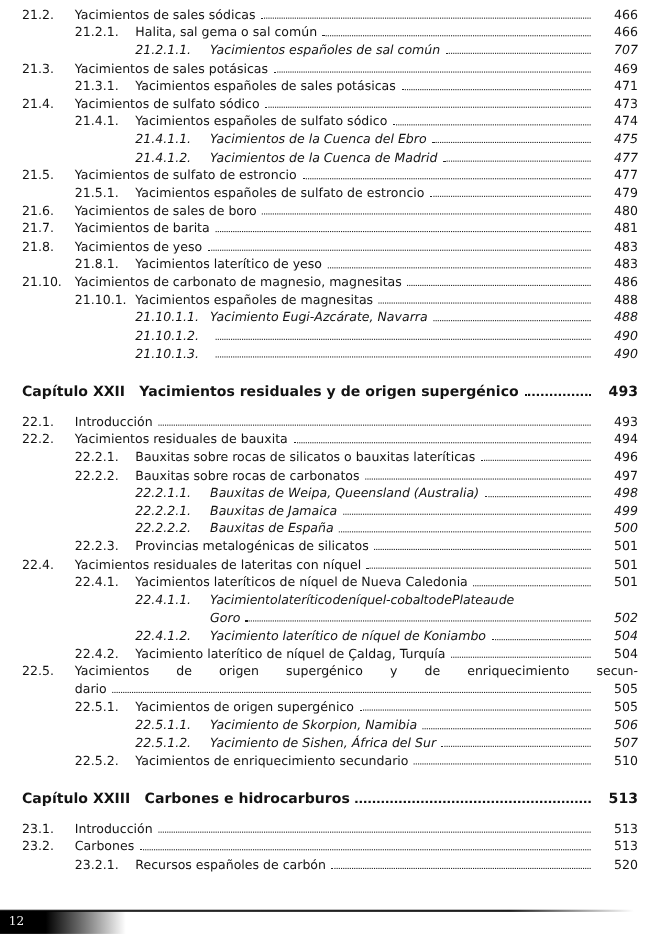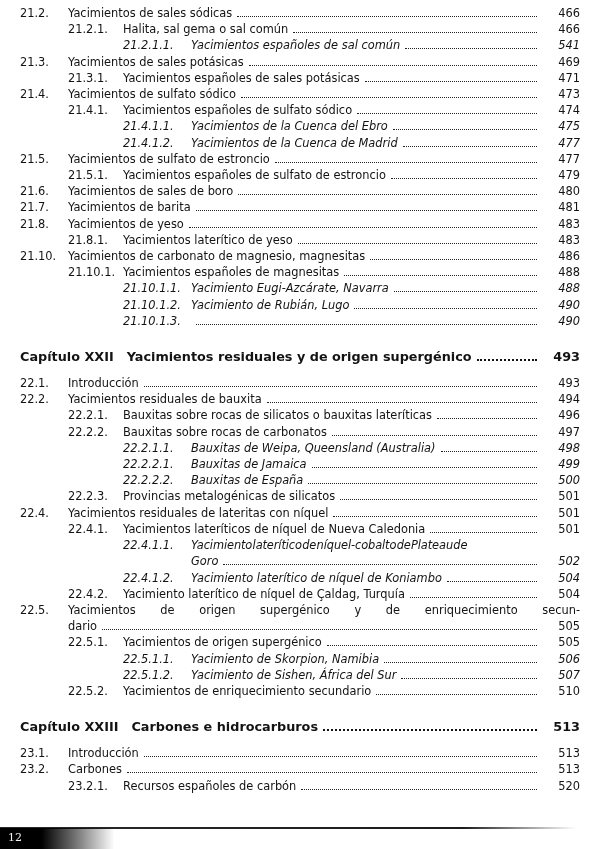--- a/index.html
+++ b/index.html
@@ -86,21 +86,21 @@
       <div class="toc-row l2">
         <span class="num">21.2.1.</span>
         <span class="title">Halita, sal gema o sal común</span>
         <span class="leader"></span>
         <span class="pg">466</span>
       </div>
       <div class="toc-row l3">
         <span class="num">21.2.1.1.</span>
         <span class="title">Yacimientos españoles de sal común</span>
         <span class="leader"></span>
-        <span class="pg">541</span>
+        <span class="pg">707</span>
       </div>
       <div class="toc-row l1">
         <span class="num">21.3.</span>
         <span class="title">Yacimientos de sales potásicas</span>
         <span class="leader"></span>
         <span class="pg">469</span>
       </div>
       <div class="toc-row l2">
         <span class="num">21.3.1.</span>
         <span class="title">Yacimientos españoles de sales potásicas</span>
@@ -180,21 +180,20 @@
         <span class="pg">488</span>
       </div>
       <div class="toc-row l3">
         <span class="num">21.10.1.1.</span>
         <span class="title">Yacimiento Eugi-Azcárate, Navarra</span>
         <span class="leader"></span>
         <span class="pg">488</span>
       </div>
       <div class="toc-row l3">
         <span class="num">21.10.1.2.</span>
-        <span class="title">Yacimiento de Rubián, Lugo</span>
         <span class="leader"></span>
         <span class="pg">490</span>
       </div>
       <div class="toc-row l3">
         <span class="num">21.10.1.3.</span>
         <span class="leader"></span>
         <span class="pg">490</span>
       </div>
       <div class="toc-row l1 chapter">
         <span class="num">Capítulo XXII</span>

